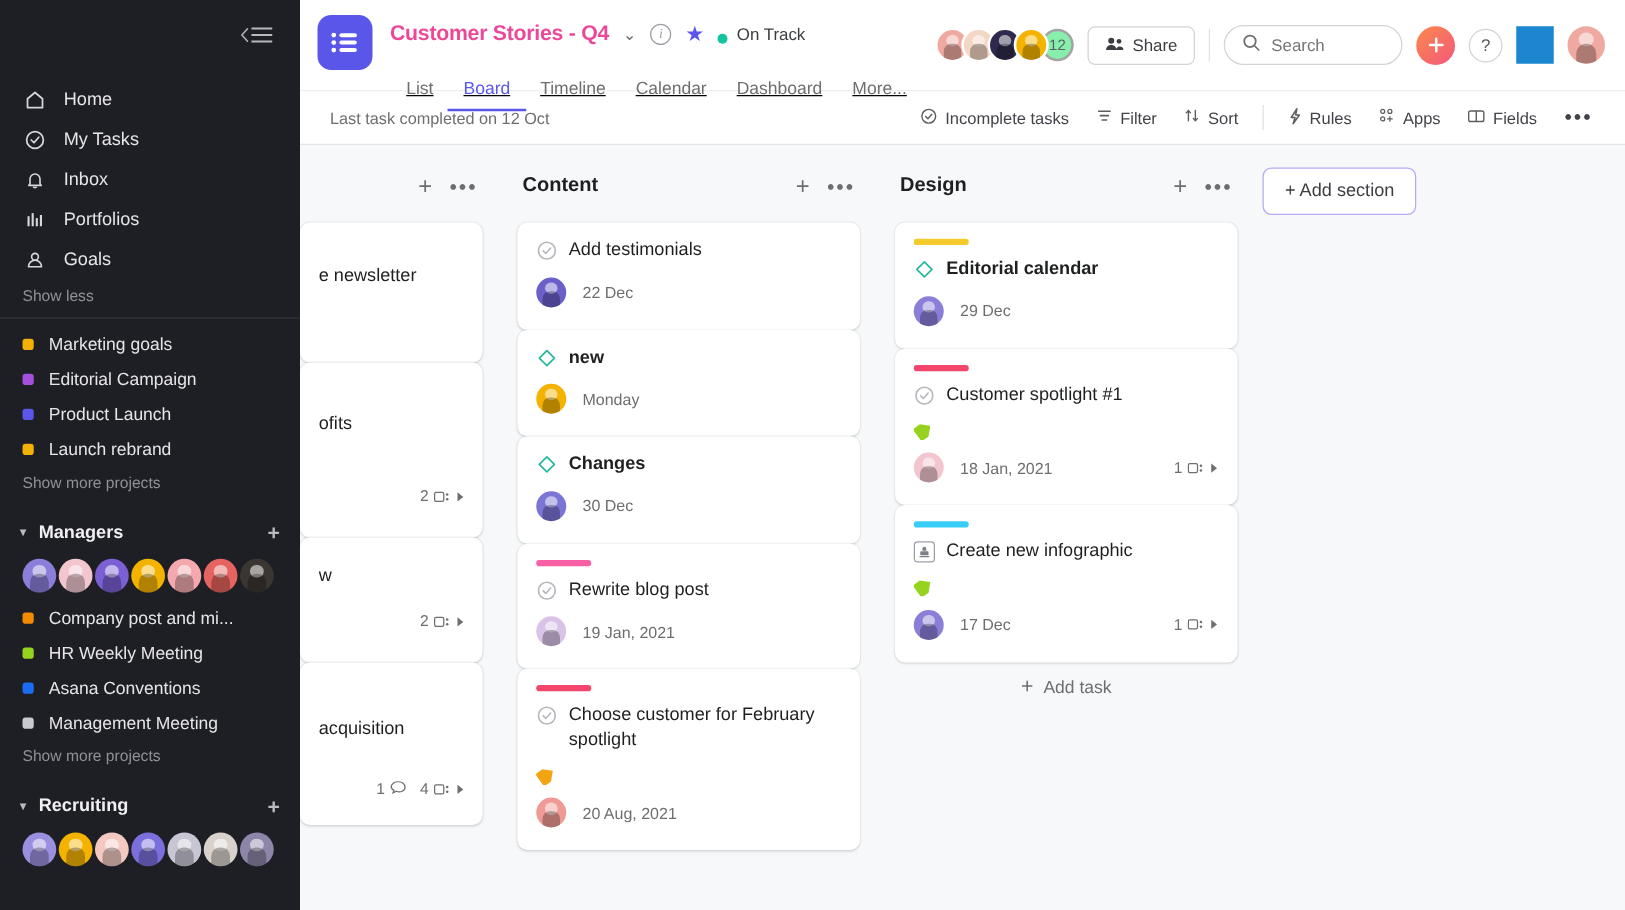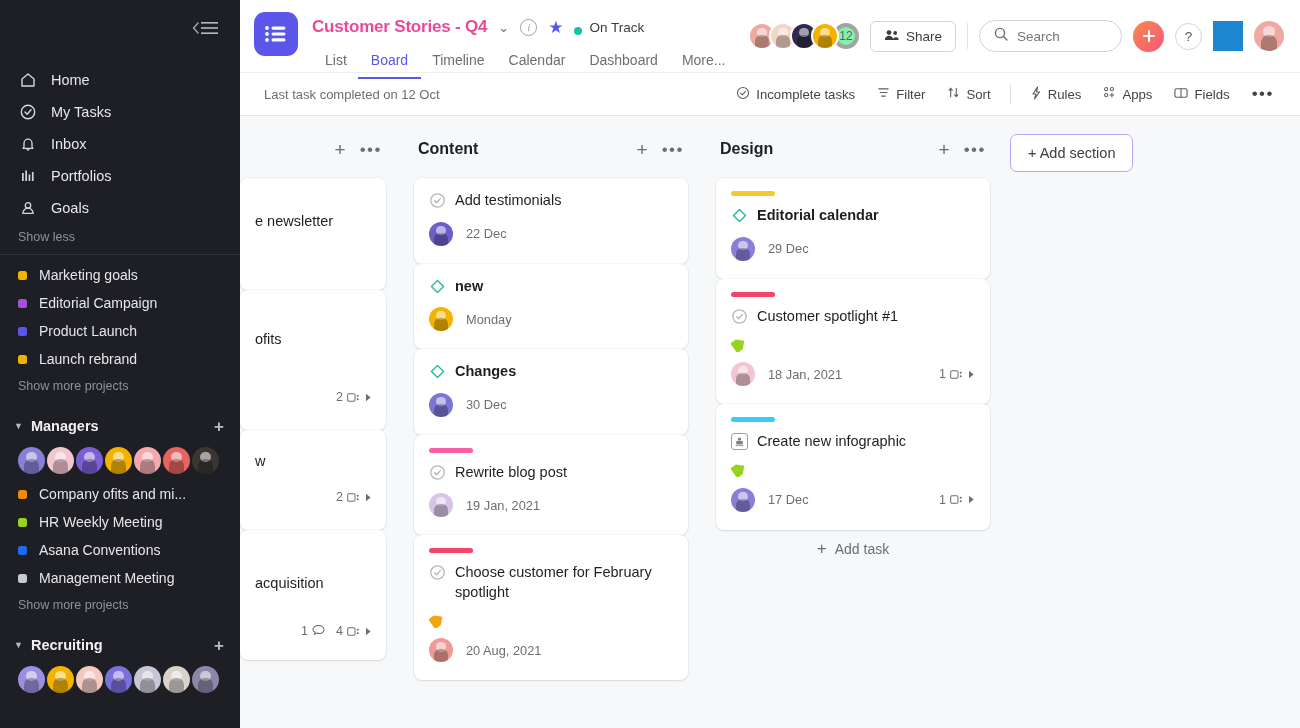--- a/index.html
+++ b/index.html
@@ -69,36 +69,36 @@
   .proj-title { font-size: 17px; font-weight: bold; color: #ec4899; letter-spacing: -.2px; }
   .chev { color: #6d6e6f; font-size: 13px; cursor: pointer; }
   .info-ico {
     width: 17px; height: 17px; border: 1.4px solid #9ca0a6; border-radius: 50%;
     font-size: 11px; color: #9ca0a6; display: flex; align-items: center; justify-content: center;
     font-family: "Liberation Serif", serif; font-style: italic; cursor: pointer;
   }
   .star { color: #5a56e9; font-size: 17px; cursor: pointer; }
   .status { display: flex; align-items: flex-end; gap: 7px; font-size: 13.5px; color: #3b3d40; cursor: pointer; }
   .status .sdot { width: 8px; height: 8px; border-radius: 50%; background: #14c4a0; }
-  .tabs { display: flex; gap: 0; margin-top: 4px; }
+  .tabs { display: flex; gap: 0; margin-top: 14px; text-decoration: underline; }
   .tab {
     font-size: 14px; color: #6d6e6f; padding: 4px 13px 9px 13px; cursor: pointer;
     border-bottom: 2.5px solid transparent; margin-left: -2px;
   }
   .tab:first-child { margin-left: 0; }
   .tab.active { color: #5a56e9; border-bottom-color: #5a56e9; font-weight: 500; }
 
   .head-right { margin-left: auto; display: flex; align-items: center; gap: 11px; padding-top: 10px; }
   .avstack { display: flex; align-items: center; }
   .avstack .av { margin-left: -7px; border: 2px solid #fff; }
   .avstack .av:first-child { margin-left: 0; }
   .count-pill {
     width: 26px; height: 26px; border-radius: 50%; background: #86efac; color: #5c5e61;
     font-size: 12px; display: flex; align-items: center; justify-content: center;
-    margin-left: -6px; border: 4px solid #a3a3a3; cursor: pointer;
+    margin-left: -6px; border: 2px solid #a3a3a3; cursor: pointer;
   }
   .share-btn {
     display: flex; align-items: center; gap: 7px; height: 31px; padding: 0 13px;
     border: 1px solid #d3d4d6; border-radius: 6px; font-size: 13.5px; color: #3b3d40;
     background: #fff; cursor: pointer;
   }
   .vline { width: 1px; height: 26px; background: #e1e2e4; }
   .search-box {
     display: flex; align-items: center; gap: 9px; width: 143px; height: 32px;
     border: 1px solid #d3d4d6; border-radius: 16px; padding: 0 14px; cursor: text;
@@ -281,21 +281,21 @@
         <span class="av" style="width:27px;height:27px;background:#8b7ed8"></span>
         <span class="av" style="width:27px;height:27px;background:#f1c6cf"></span>
         <span class="av" style="width:27px;height:27px;background:#7b5fd4"></span>
         <span class="av" style="width:27px;height:27px;background:#f5b301"></span>
         <span class="av" style="width:27px;height:27px;background:#f3a9ad"></span>
         <span class="av" style="width:27px;height:27px;background:#e5645f"></span>
         <span class="av" style="width:27px;height:27px;background:#3c3632"></span>
       </div>
       <div class="proj-item">
         <span class="dot" style="background:#f28b00"></span>
-        <span>Company ofits and mi...</span>
+        <span>Company post and mi...</span>
       </div>
       <div class="proj-item">
         <span class="dot" style="background:#96d31f"></span>
         <span>HR Weekly Meeting</span>
       </div>
       <div class="proj-item">
         <span class="dot" style="background:#1a6df0"></span>
         <span>Asana Conventions</span>
       </div>
       <div class="proj-item">

